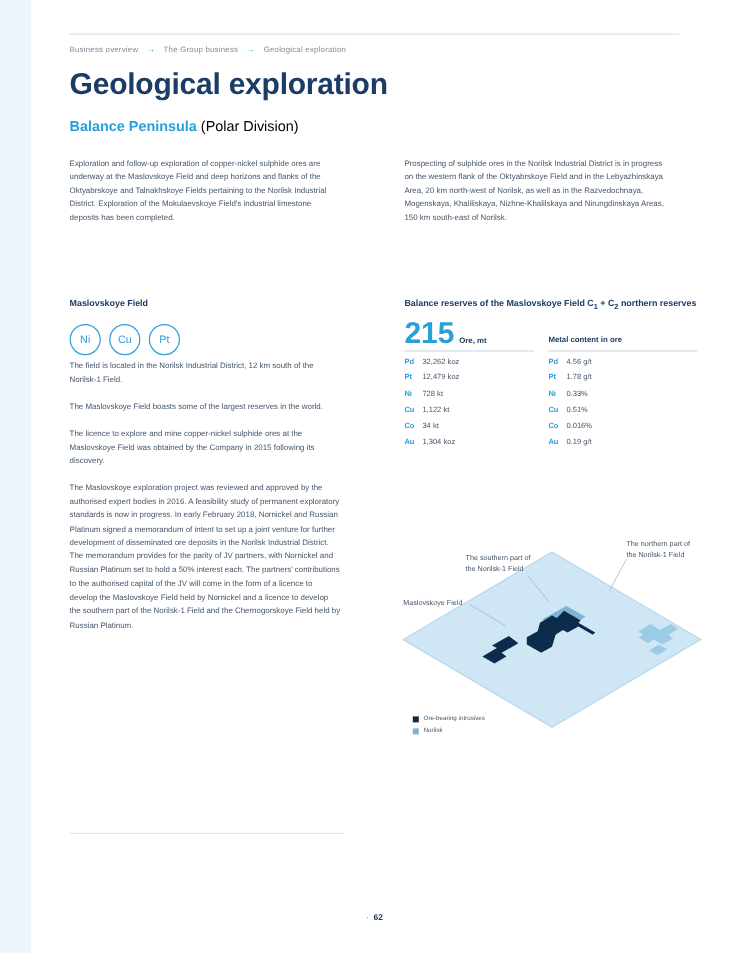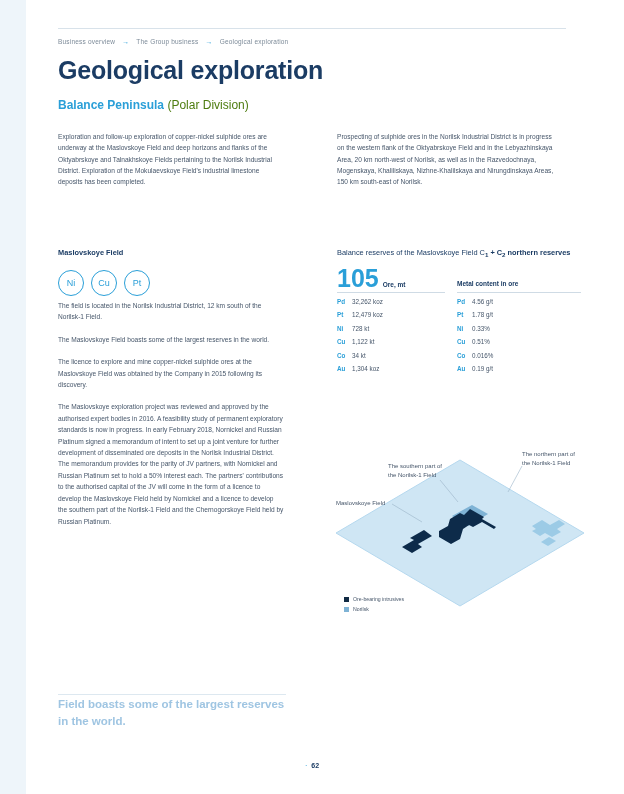--- a/index.html
+++ b/index.html
@@ -73,21 +73,21 @@
   .subtitle {
     position: absolute;
     top: 98px;
     left: 0;
     font-size: 12px;
     color: #2a9fd8;
     font-weight: bold;
   }
   .subtitle .light {
     font-weight: normal;
-    color: #4d7c0f;
+    color: #000000;
   }
   
   .intro-left, .intro-right {
     position: absolute;
     top: 131px;
     font-size: 6.6px;
     line-height: 11.3px;
     color: #46566a;
     width: 218px;
   }
@@ -96,21 +96,21 @@
 
   
   .sec-label {
     position: absolute;
     font-size: 7.4px;
     font-weight: bold;
     color: #1b3c64;
   }
   #masl-label { top: 248px; left: 0; }
   #balance-label { top: 248px; left: 279px; width: 250px; }
-  .balance-sub { font-weight: normal; text-align: center; }
+  .balance-sub { font-weight: bold; text-align: center; }
 
   
   .elements {
     position: absolute;
     top: 270px;
     left: 0;
     display: flex;
     gap: 7px;
   }
   .el-circle {
@@ -312,21 +312,21 @@
     </div>
 
     <div class="left-col">
       <p>The field is located in the Norilsk Industrial District, 12 km south of the Norilsk-1 Field.</p>
       <p>The Maslovskoye Field boasts some of the largest reserves in the world.</p>
       <p>The licence to explore and mine copper-nickel sulphide ores at the Maslovskoye Field was obtained by the Company in 2015 following its discovery.</p>
       <p>The Maslovskoye exploration project was reviewed and approved by the authorised expert bodies in 2016. A feasibility study of permanent exploratory standards is now in progress. In early February 2018, Nornickel and Russian Platinum signed a memorandum of intent to set up a joint venture for further development of disseminated ore deposits in the Norilsk Industrial District. The memorandum provides for the parity of JV partners, with Nornickel and Russian Platinum set to hold a 50% interest each. The partners' contributions to the authorised capital of the JV will come in the form of a licence to develop the Maslovskoye Field held by Nornickel and a licence to develop the southern part of the Norilsk-1 Field and the Chernogorskoye Field held by Russian Platinum.</p>
     </div>
 
     <div class="big-num">
-      <span class="num">105</span>
+      <span class="num">215</span>
       <span class="unit">Ore, mt</span>
     </div>
 
     <div class="metal-head">Metal content in ore</div>
     <div class="underline-a"></div>
     <div class="underline-b"></div>
 
     <div class="res-list" id="res-ore">
       <div class="res-row">
         <span class="res-sym">Pd</span>
@@ -413,15 +413,14 @@
       </div>
     </div>
 
     <div class="footer">
       <span class="dot">·</span><span>62</span>
     </div>
 
   </div>
 
   <div class="quote-bar"></div>
-  <div class="pullquote">Field boasts some of the largest reserves in the world.</div>
 
 </div>
 
 </body></html>

